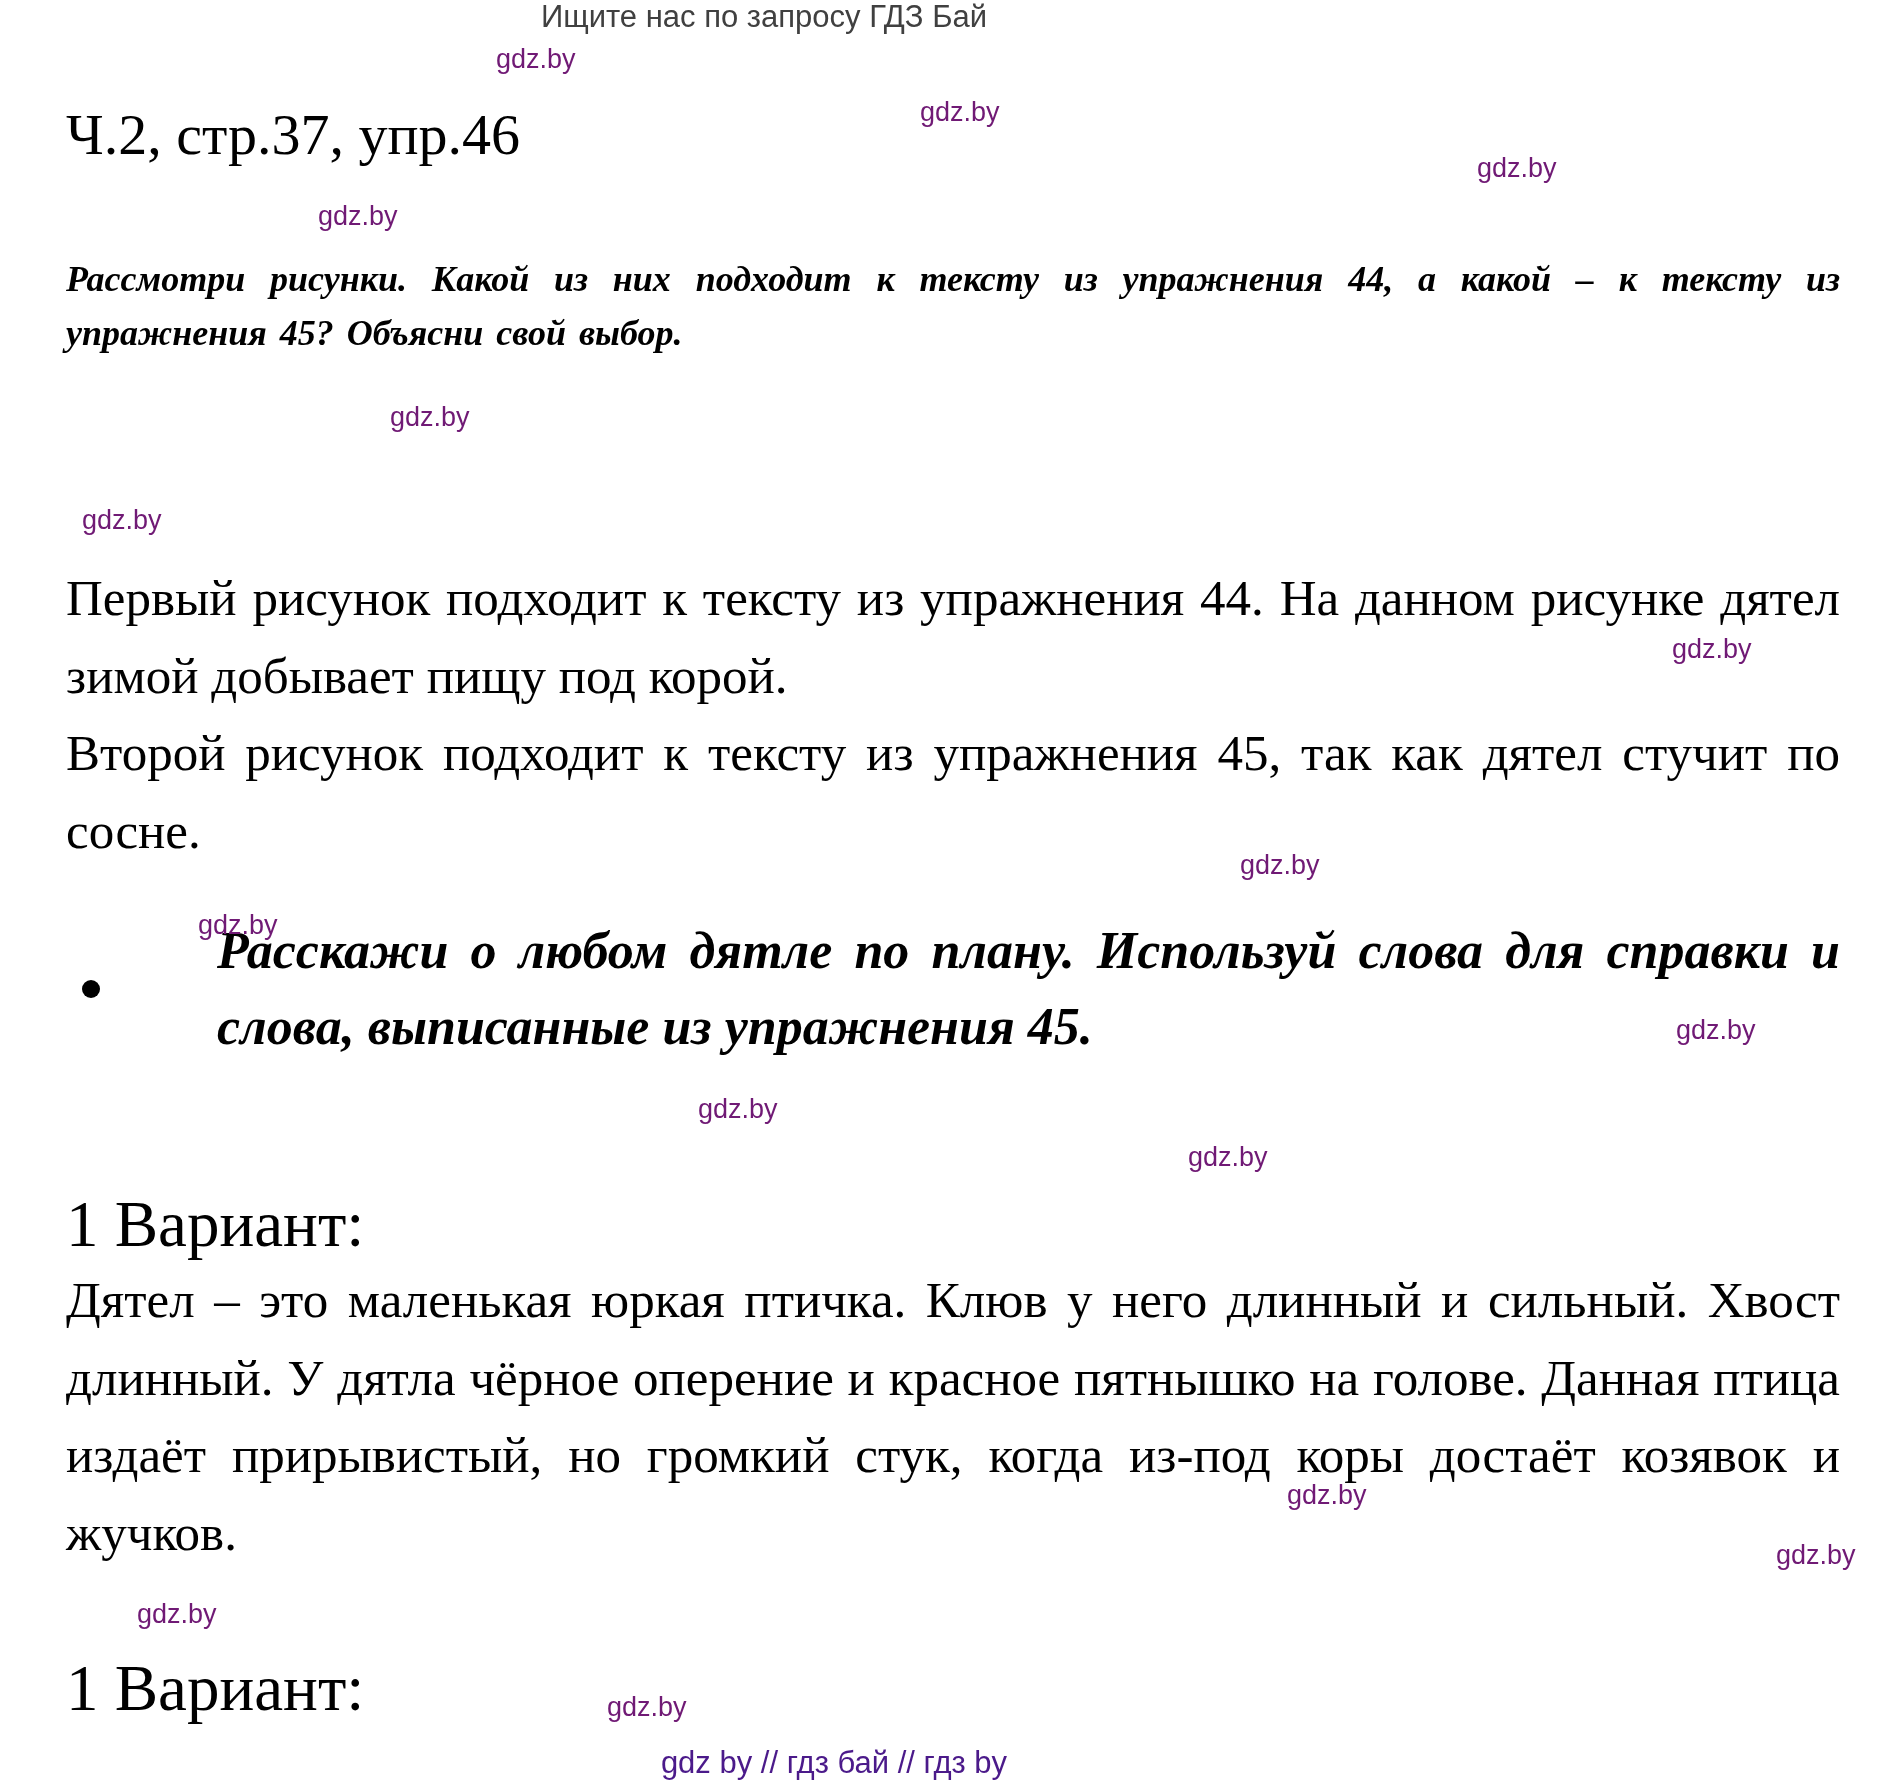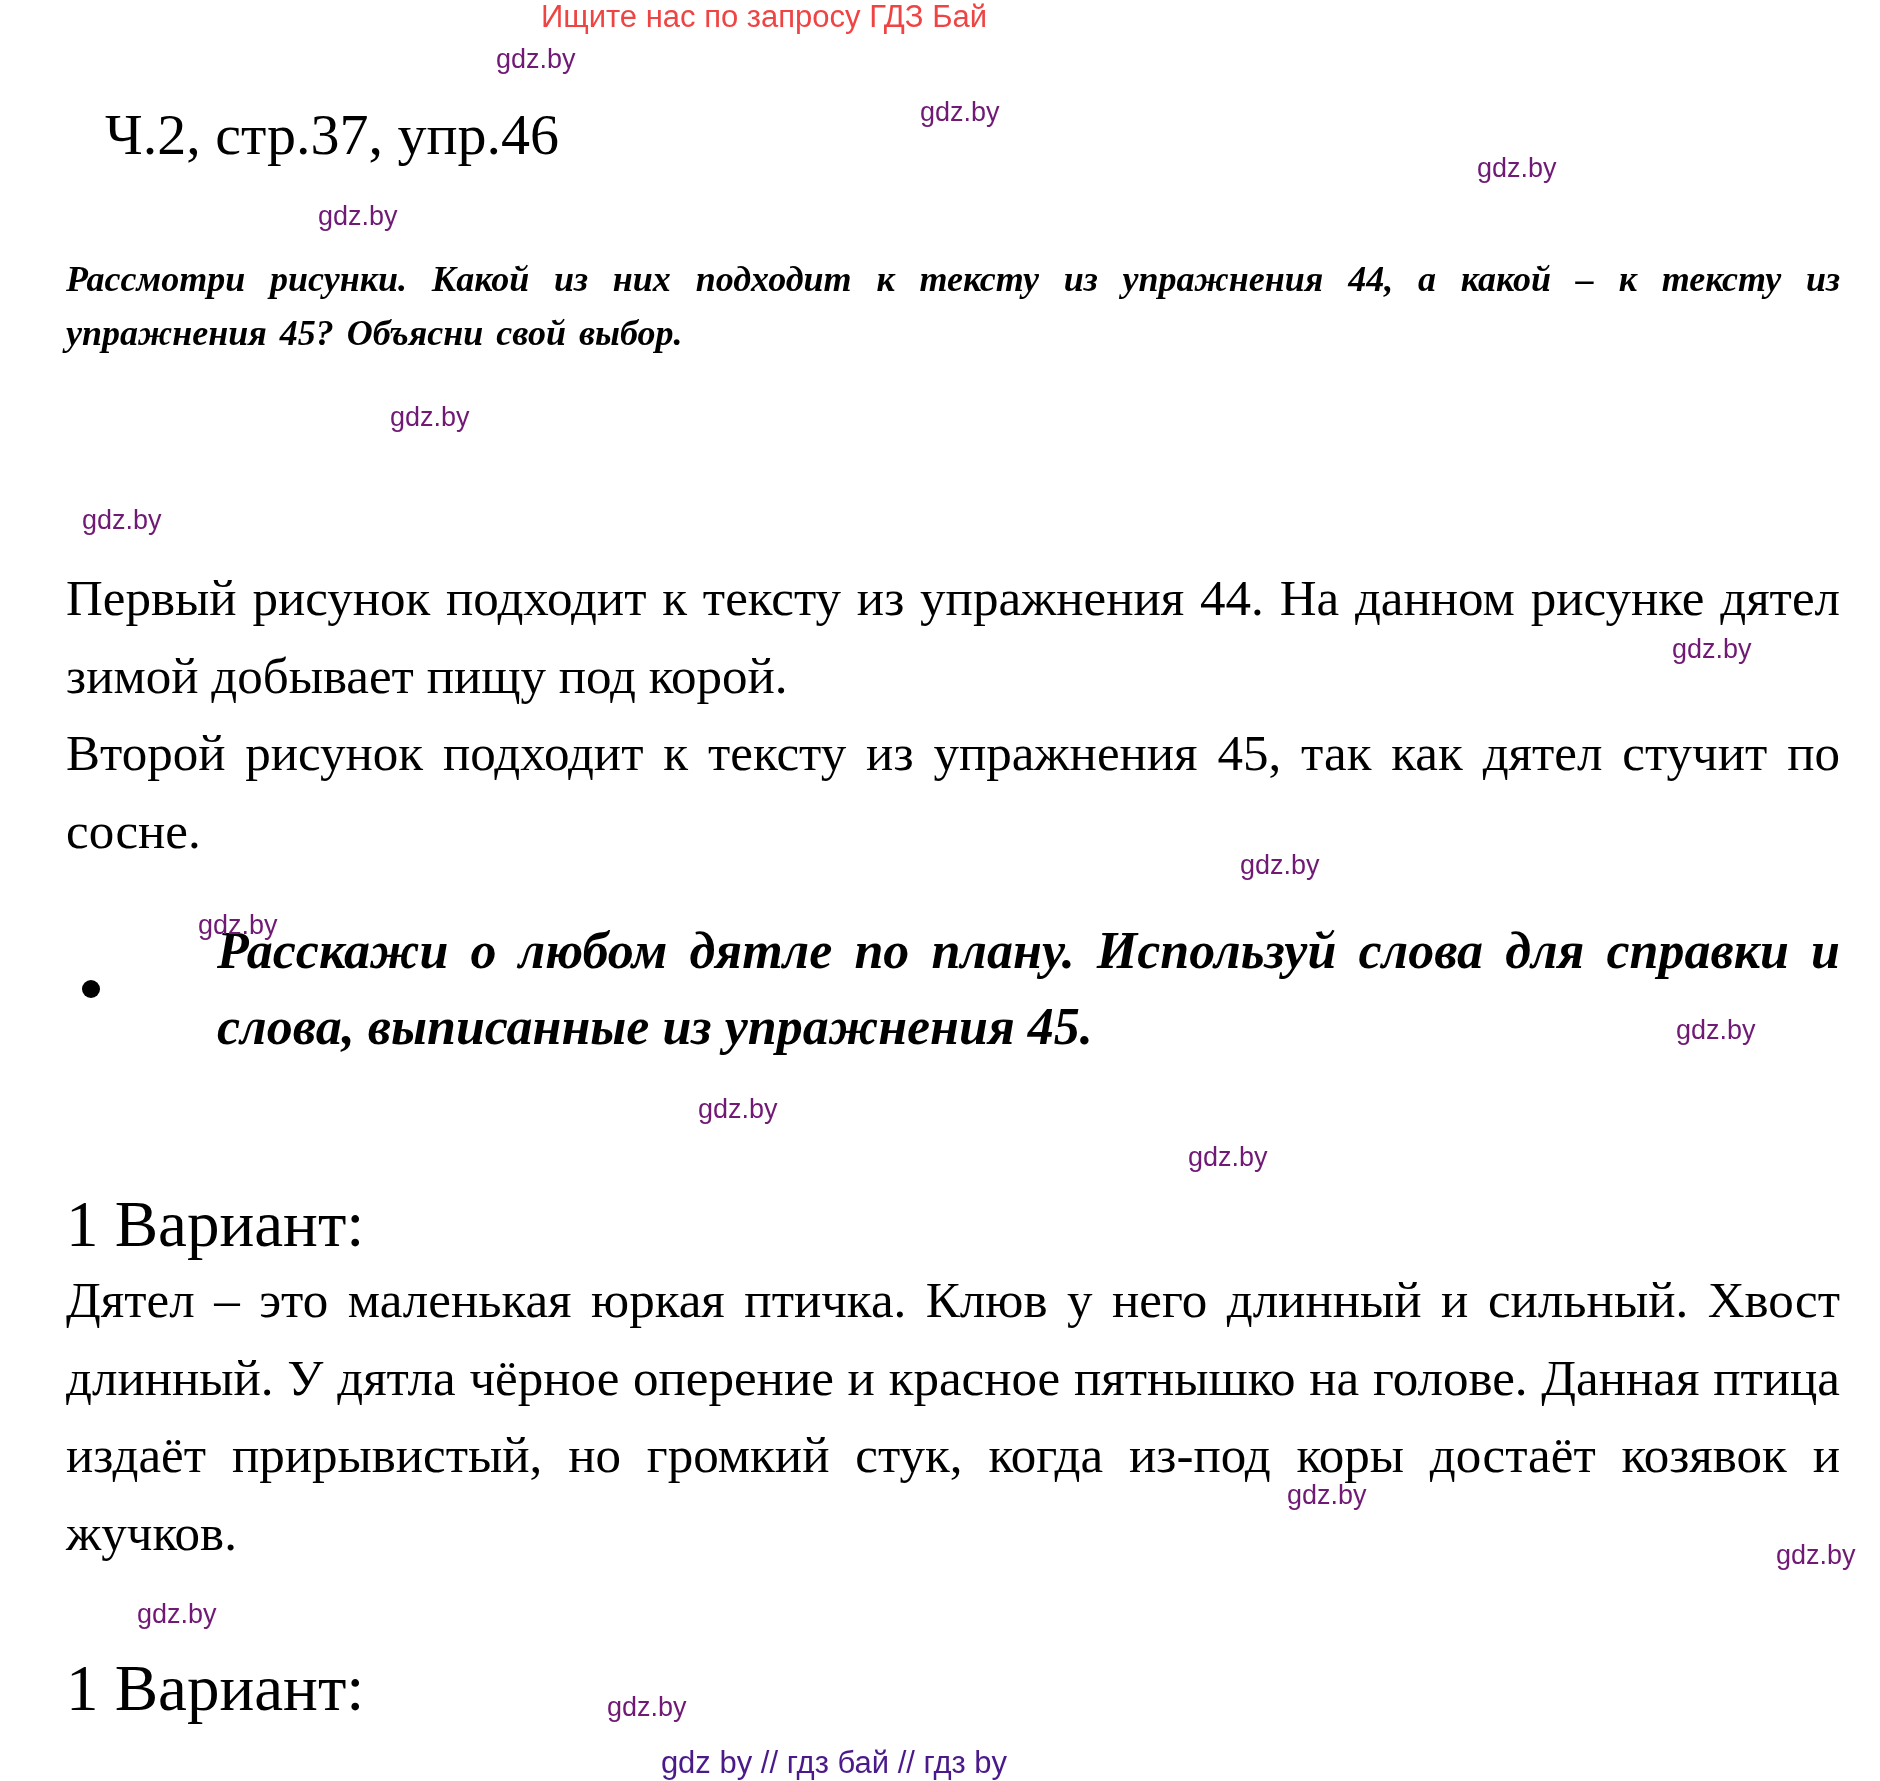--- a/index.html
+++ b/index.html
@@ -1,25 +1,25 @@
 <!DOCTYPE html>
 <html><head>
 <meta charset="utf-8">
 <style>
   html, body { margin: 0; padding: 0; background: #ffffff; }
   body { width: 1880px; height: 1781px; position: relative; overflow: hidden; }
   .abs { position: absolute; white-space: nowrap; }
   .banner {
     left: 0; width: 1528px; top: 0; text-align: center;
     font-family: "Liberation Sans", sans-serif; font-size: 31px; line-height: 34px;
-    color: #ef4444;
+    color: #404040;
   }
   .title {
     left: 66px; top: 100px;
-    font-family: "Liberation Serif", serif; font-size: 58px; line-height: 70px; color: #000; margin-left: 39px;
+    font-family: "Liberation Serif", serif; font-size: 58px; line-height: 70px; color: #000;
   }
   .para {
     position: absolute; left: 66px; width: 1774px;
     font-family: "Liberation Serif", serif; color: #000;
     text-align: justify; text-align-last: left;
   }
   .task {
     font-size: 36px; font-weight: bold; font-style: italic; line-height: 54px;
     word-spacing: 4px;
   }

